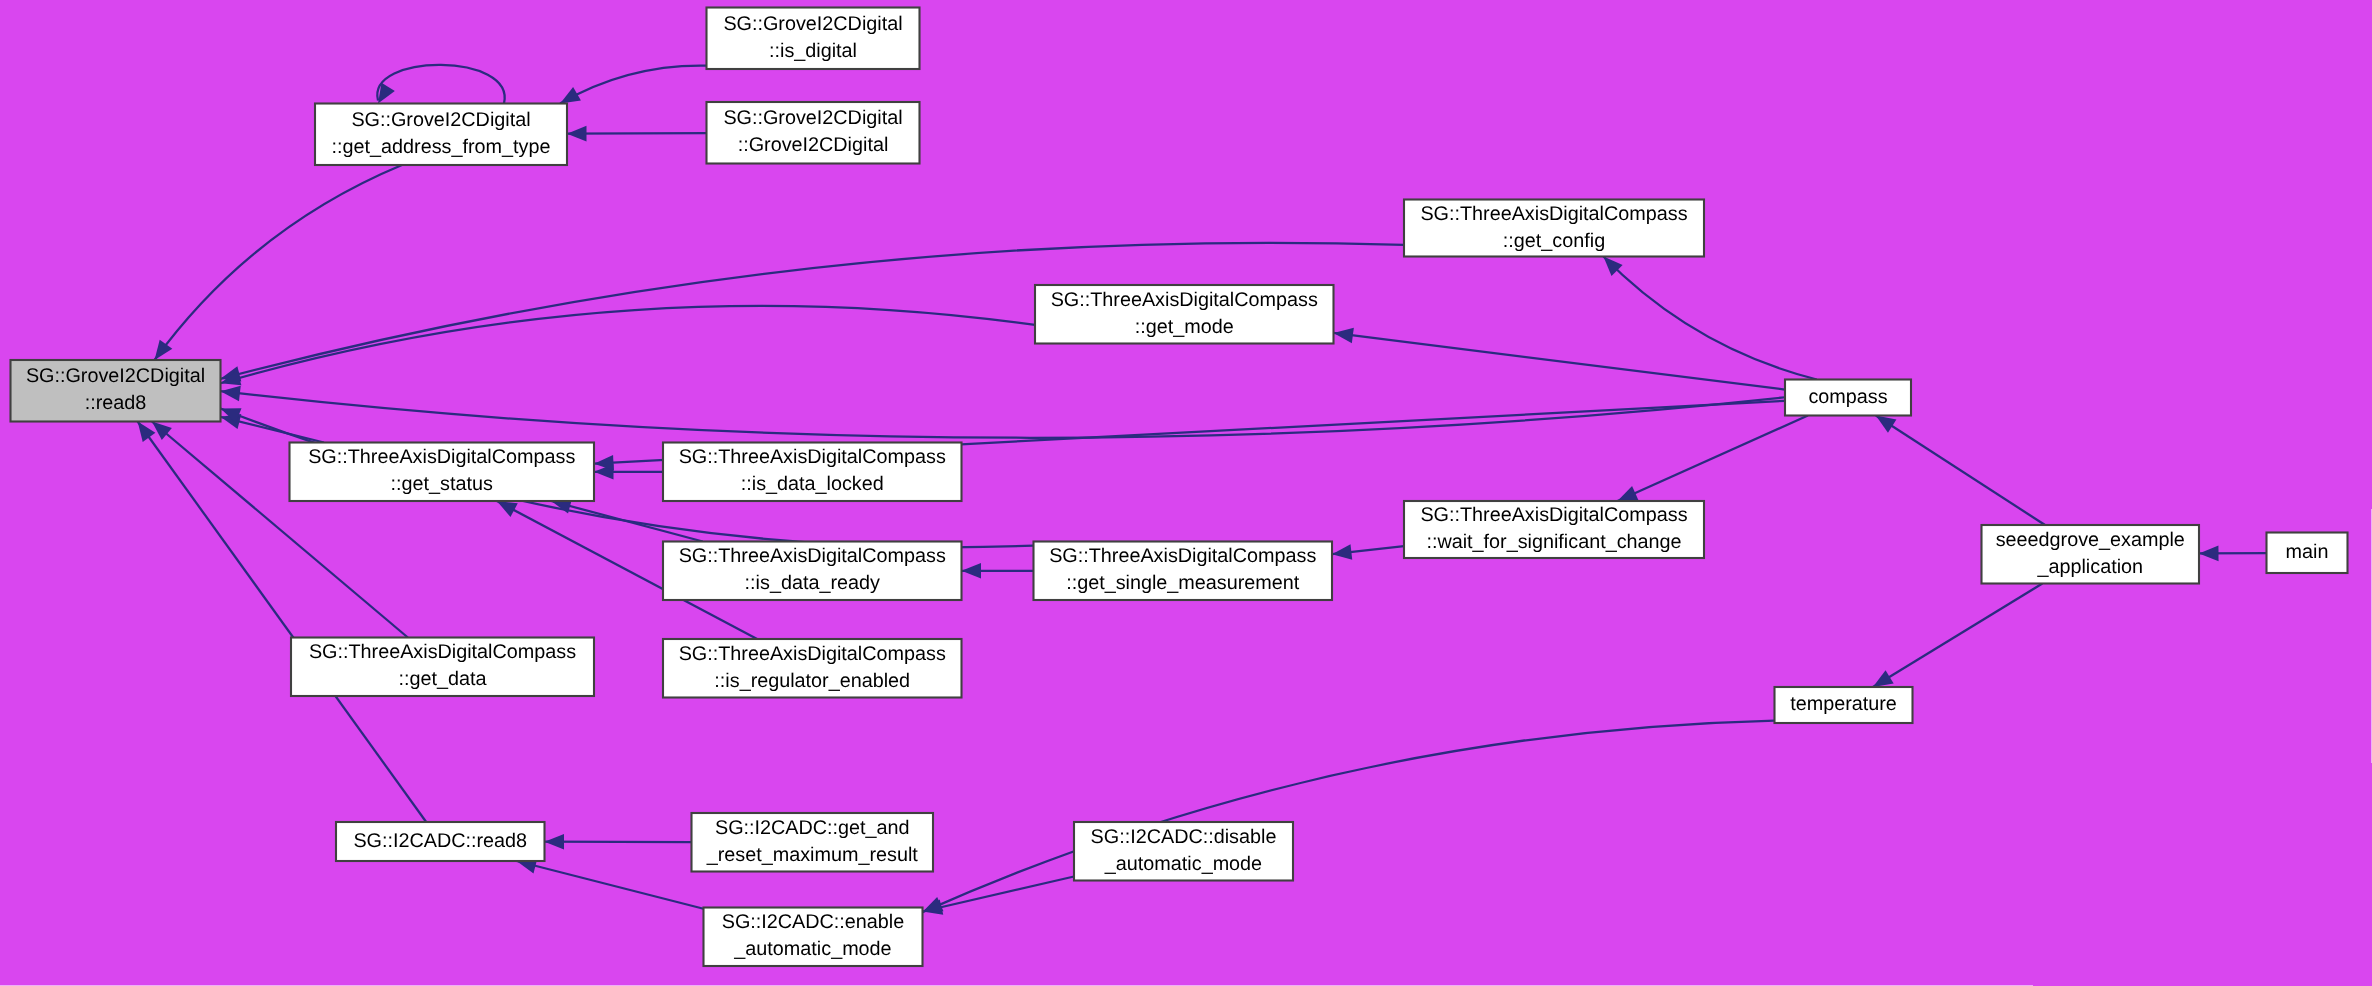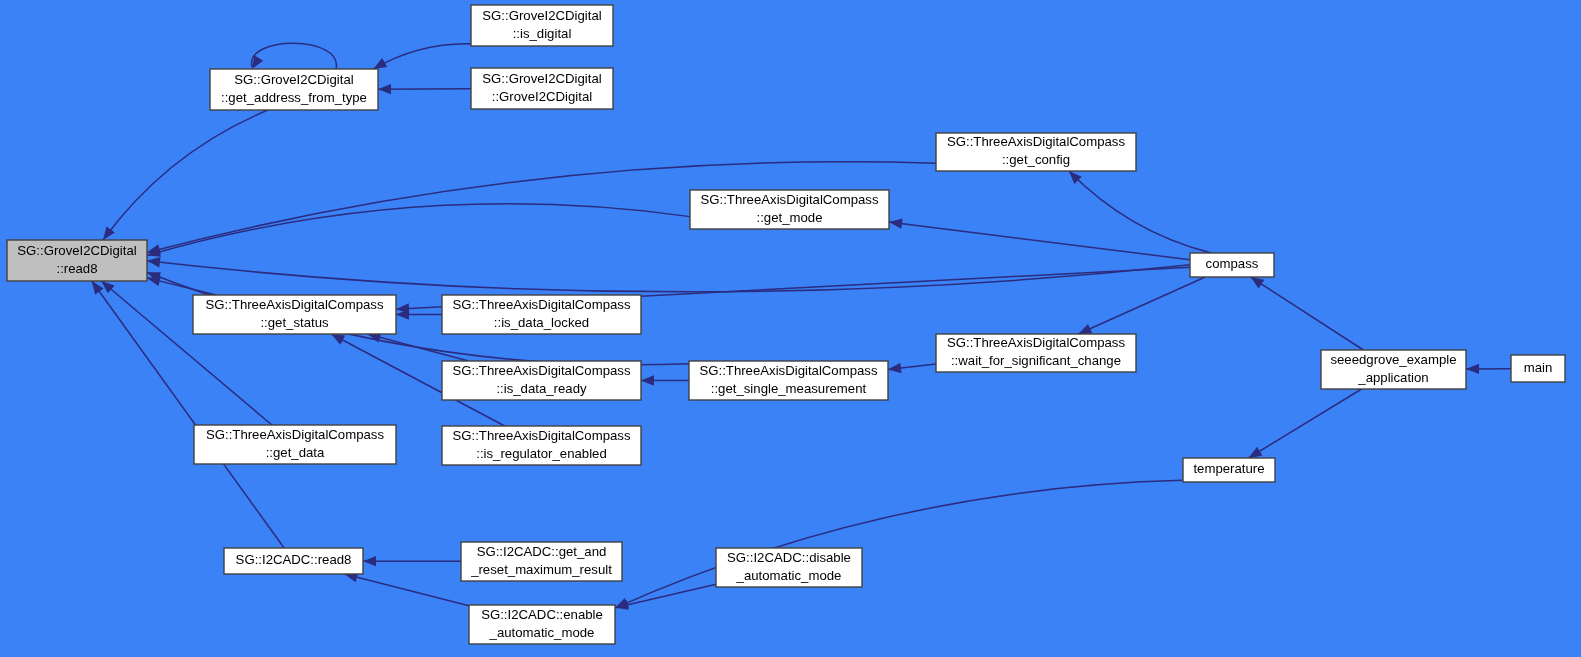--- a/index.html
+++ b/index.html
@@ -1,17 +1,17 @@
 <!DOCTYPE html>
 <html><head>
 <meta charset="utf-8">
 <style>
   html,body{margin:0;padding:0;background:#ffffff;}
   body{font-family:"Liberation Sans",sans-serif;}
-  #graph-root{position:relative;width:1581px;height:657px;background:#3b82f6;overflow:hidden;}
+  #graph-root{position:relative;width:1581px;height:657px;background:#d946ef;overflow:hidden;}
   svg#callgraph{position:absolute;left:0;top:0;width:1581px;height:657px;}
   .node-rect{fill:#ffffff;stroke:#404040;stroke-width:1.4px;}
   .node-rect.highlight{fill:#bfbfbf;}
   .node-label{font-family:"Liberation Sans",sans-serif;font-size:13.2px;fill:#000000;text-anchor:middle;dominant-baseline:middle;}
   .edge{fill:none;stroke:#2b2b7f;stroke-width:1.5px;}
   .arrowhead{fill:#2b2b7f;stroke:none;}
 </style>
 </head>
 <body>
 

